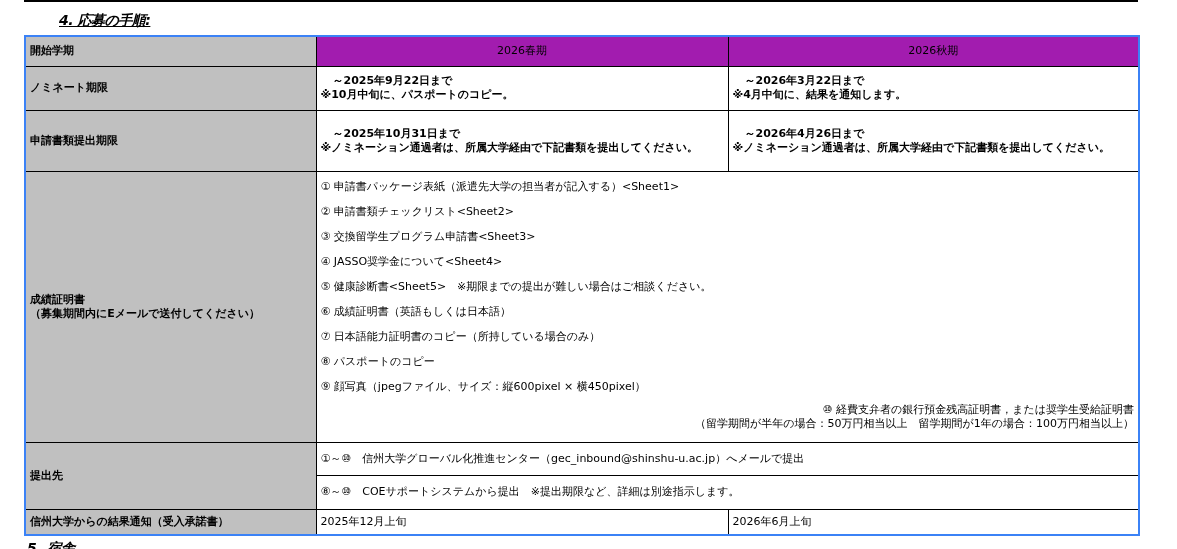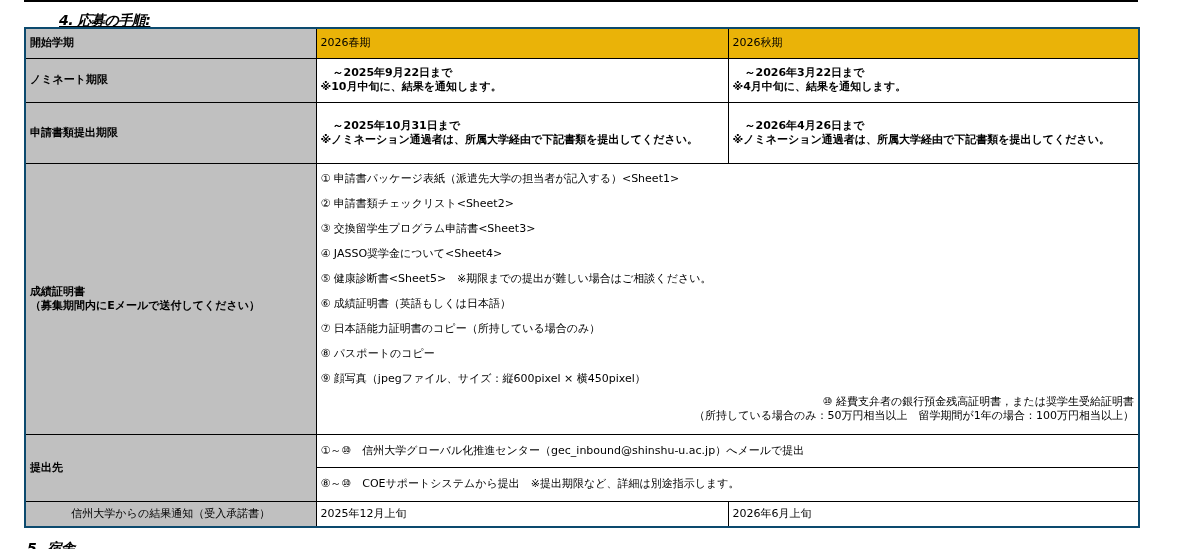--- a/index.html
+++ b/index.html
@@ -4,26 +4,26 @@
 <style>
   html, body { margin:0; padding:0; background:#ffffff; }
   body { width:1177px; height:549px; position:relative; overflow:hidden;
          font-family:"DejaVu Sans","Liberation Sans",sans-serif; color:#000; }
   .prev-table { position:absolute; left:24px; top:-4px; width:1114px; height:6px;
          border:2px solid #000; border-top:none; box-sizing:border-box; }
   .prev-split { position:absolute; left:315px; top:-4px; width:0; height:6px; border-left:1px solid #000; }
   .section-title { position:absolute; left:27px; top:12px; font-size:14px; font-weight:bold;
          font-style:italic; text-decoration:underline; letter-spacing:-0.5px;margin-left:32px; }
   .section-next { position:absolute; left:27px; top:540px; font-size:14px; font-weight:bold; font-style:italic; }
-  table.main { position:absolute; left:24px; top:27px; width:1114px; border-collapse:collapse;
-         border:2px solid #0c4a6e; table-layout:fixed; }
+  table.main { position:absolute; left:24px; top:35px; width:1114px; border-collapse:collapse;
+         border:2px solid #3b82f6; table-layout:fixed; }
   table.main td { border:1px solid #000; padding:0 4px; font-size:11px; vertical-align:middle; line-height:14px; }
   td.lbl { background:#c0c0c0; font-weight:bold; font-size:11px; }
-  td.lbl.plain { font-weight:normal;text-align:center; }
-  td.hdr { background:#eab308; text-align:left; font-size:12px; }
+  td.lbl.plain { font-weight:bold; }
+  td.hdr { background:#a21caf; text-align:center; font-size:12px; }
   td.bold { font-weight:bold; font-size:12.5px; line-height:15px; }
   .doc-item { height:25px; display:flex; align-items:center; font-size:11px; white-space:nowrap; }
   .doc-item.two { height:36px; display:block; padding-top:3px; line-height:14px;text-align:right; }
   .indent { padding-left:12px; }
 </style>
 </head>
 <body>
 
 <div class="prev-table"></div>
 <div class="prev-split"></div>
@@ -39,21 +39,21 @@
   <tbody>
       <tr style="height:30px">
     <td class="lbl">開始学期</td>
     <td class="hdr">2026春期</td>
     <td class="hdr">2026秋期</td>
   </tr>
   <tr style="height:44px">
     <td class="lbl">ノミネート期限</td>
     <td class="bold">
       <div class="indent">～2025年9月22日まで</div>
-      <div>※10月中旬に、結果を通知します。</div>
+      <div>※10月中旬に、パスポートのコピー。</div>
     </td>
     <td class="bold">
       <div class="indent">～2026年3月22日まで</div>
       <div>※4月中旬に、結果を通知します。</div>
     </td>
   </tr>
   <tr style="height:61px">
     <td class="lbl">申請書類提出期限</td>
     <td class="bold">
       <div class="indent">～2025年10月31日まで</div>
@@ -74,21 +74,21 @@
       <div class="doc-item">② 申請書類チェックリスト&lt;Sheet2&gt;</div>
       <div class="doc-item">③ 交換留学生プログラム申請書&lt;Sheet3&gt;</div>
       <div class="doc-item">④ JASSO奨学金について&lt;Sheet4&gt;</div>
       <div class="doc-item">⑤ 健康診断書&lt;Sheet5&gt;　※期限までの提出が難しい場合はご相談ください。</div>
       <div class="doc-item">⑥ 成績証明書（英語もしくは日本語）</div>
       <div class="doc-item">⑦ 日本語能力証明書のコピー（所持している場合のみ）</div>
       <div class="doc-item">⑧ パスポートのコピー</div>
       <div class="doc-item">⑨ 顔写真（jpegファイル、サイズ：縦600pixel × 横450pixel）</div>
       <div class="doc-item two">
         <div>⑩ 経費支弁者の銀行預金残高証明書，または奨学生受給証明書</div>
-        <div>（所持している場合のみ：50万円相当以上　留学期間が1年の場合：100万円相当以上）</div>
+        <div>（留学期間が半年の場合：50万円相当以上　留学期間が1年の場合：100万円相当以上）</div>
       </div>
     </td>
   </tr>
   <tr style="height:33px">
     <td class="lbl" rowspan="2">提出先</td>
     <td colspan="2">①～⑩　信州大学グローバル化推進センター（gec_inbound@shinshu-u.ac.jp）へメールで提出</td>
   </tr>
   <tr style="height:34px">
     <td colspan="2">⑧～⑩　COEサポートシステムから提出　※提出期限など、詳細は別途指示します。</td>
   </tr>

